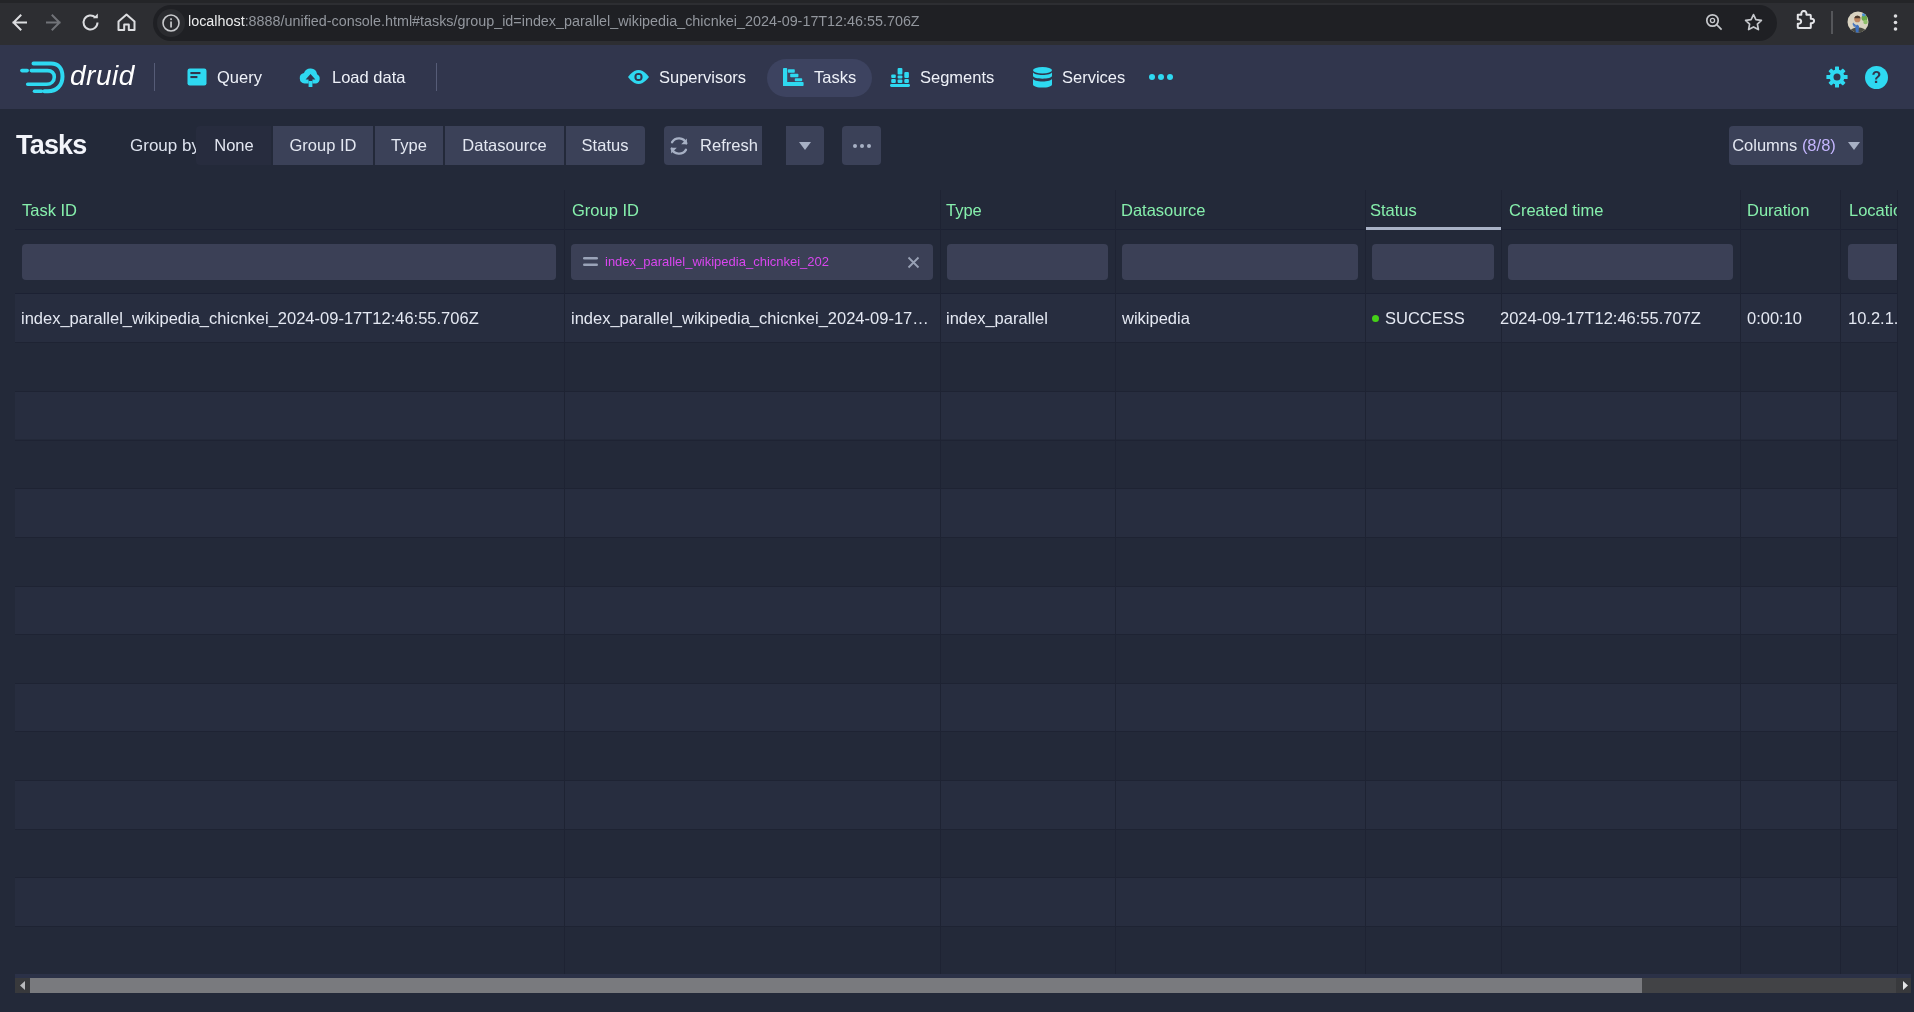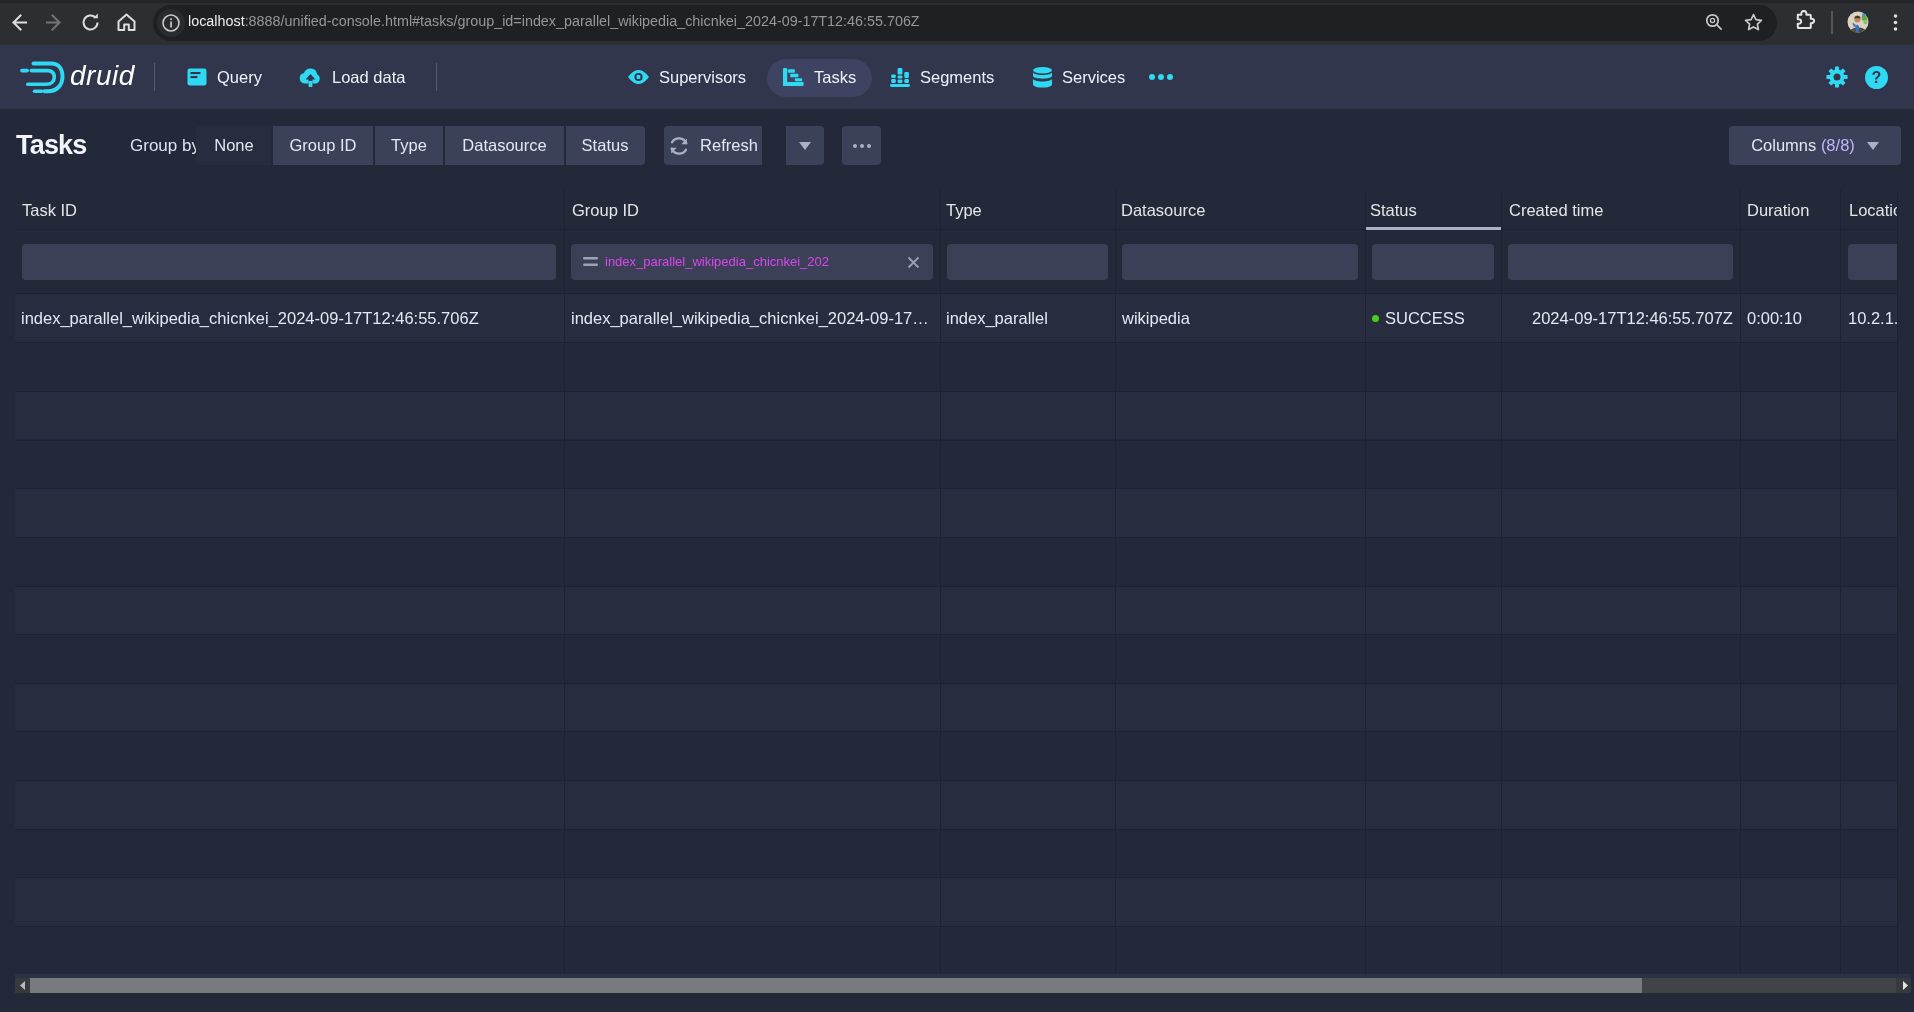--- a/index.html
+++ b/index.html
@@ -19,21 +19,21 @@
   .navitem svg { margin-right:10px; }
   #taskpill { left:767px; top:14px; width:105px; height:38px; border-radius:19px; background:#3d4360; }
   .navdiv { top:64px; width:1px; height:28px; background:#565c77; }
   
   #viewtitle { left:16px; top:130px; font-size:27px; font-weight:700; letter-spacing:-0.8px; color:#f2f4fa; }
   #groupby { left:110px; top:136px; font-size:17px; color:#dde2ee;margin-left:20px; }
   .btn { position:absolute; top:126px; height:39px; background:#3b4158; color:#e3e7f1;
          font-size:16.5px; display:flex; align-items:center; justify-content:center; }
   .btn.active { background:#272c3e; }
   
-  .hcell { position:absolute; top:190px; height:40px; font-size:16.5px; color:#e5e5e5;
+  .hcell { position:absolute; top:190px; height:40px; font-size:16.5px; color:#86efac;
            display:flex; align-items:center; }
   .fin { position:absolute; top:244px; height:36px; background:#3b4056; border-radius:4px; }
   .row { position:absolute; left:15px; width:1882px; }
   .vline { position:absolute; width:1px; background:#1e2333; top:190px; height:784px; }
   .cell { position:absolute; font-size:16.5px; color:#e4e8f2; white-space:nowrap; }
 </style>
 </head>
 <body>
   <div class="abs" id="chrome">
     <div class="abs topedge"></div>
@@ -246,21 +246,21 @@
       <circle cx="2" cy="2" r="2" fill="#a7b0c4"></circle>
       <circle cx="9" cy="2" r="2" fill="#a7b0c4"></circle>
       <circle cx="16" cy="2" r="2" fill="#a7b0c4"></circle>
     </svg>
   </div>
   <div class="abs" style="left:271px;top:126px;width:2px;height:39px;background:#232939"></div>
   <div class="abs" style="left:373px;top:126px;width:2px;height:39px;background:#232939"></div>
   <div class="abs" style="left:443px;top:126px;width:2px;height:39px;background:#232939"></div>
   <div class="abs" style="left:564px;top:126px;width:2px;height:39px;background:#232939"></div>
   <div class="abs" style="left:784px;top:126px;width:2px;height:39px;background:#232939"></div>
-  <div class="abs btn" style="left:1729px;width:172px;border-radius:4px">
+  <div class="abs btn" style="left:1729px;width:134px;border-radius:4px">
     Columns&nbsp;<span style="color:#c4b5fd">(8/8)</span>
     <svg width="12" height="8" viewBox="0 0 12 8" style="margin-left:12px">
       <path d="M0 0 H12 L6 8 Z" fill="#a7b0c4"></path>
     </svg>
   </div>
 
   <div class="hcell" style="left:22px">Task ID</div>
   <div class="hcell" style="left:572px">Group ID</div>
   <div class="hcell" style="left:946px">Type</div>
   <div class="hcell" style="left:1121px">Datasource</div>
@@ -319,21 +319,21 @@
   <div class="vline" style="left:1740px"></div>
   <div class="vline" style="left:1840px"></div>
   <div class="vline" style="left:1897px"></div>
 
   <div class="cell" style="left:21px;top:309px">index_parallel_wikipedia_chicnkei_2024-09-17T12:46:55.706Z</div>
   <div class="cell" style="left:571px;top:309px;width:362px;overflow:hidden;text-overflow:ellipsis">index_parallel_wikipedia_chicnkei_2024-09-17T12:46:55.706Z</div>
   <div class="cell" style="left:946px;top:309px">index_parallel</div>
   <div class="cell" style="left:1122px;top:309px">wikipedia</div>
   <div class="abs" style="left:1372px;top:315px;width:7.4px;height:7.4px;border-radius:50%;background:#45d118"></div>
   <div class="cell" style="left:1385px;top:309px">SUCCESS</div>
-  <div class="cell" style="left:1532px;top:309px">2024-09-17T12:46:55.707Z</div>
+  <div class="cell" style="left:1500px;top:309px">2024-09-17T12:46:55.707Z</div>
   <div class="cell" style="left:1747px;top:309px">0:00:10</div>
   <div class="cell" style="left:1848px;top:309px;width:49px;overflow:hidden">10.2.1.7:8100</div>
 
   <div class="abs" style="left:15px;top:974px;width:1896px;height:4px;background:#2b3147"></div>
   <div class="abs" style="left:15px;top:978px;width:1896px;height:15px;background:#424346"></div>
   <div class="abs" style="left:15px;top:978px;width:15px;height:15px;background:#38393c"></div>
   <svg class="abs" style="left:19px;top:981px" width="8" height="9" viewBox="0 0 8 9">
     <path d="M6 0 L1 4.5 L6 9 Z" fill="#b9babd"></path>
   </svg>
   <div class="abs" style="left:30px;top:978px;width:1612px;height:15px;background:#797a7e"></div>

